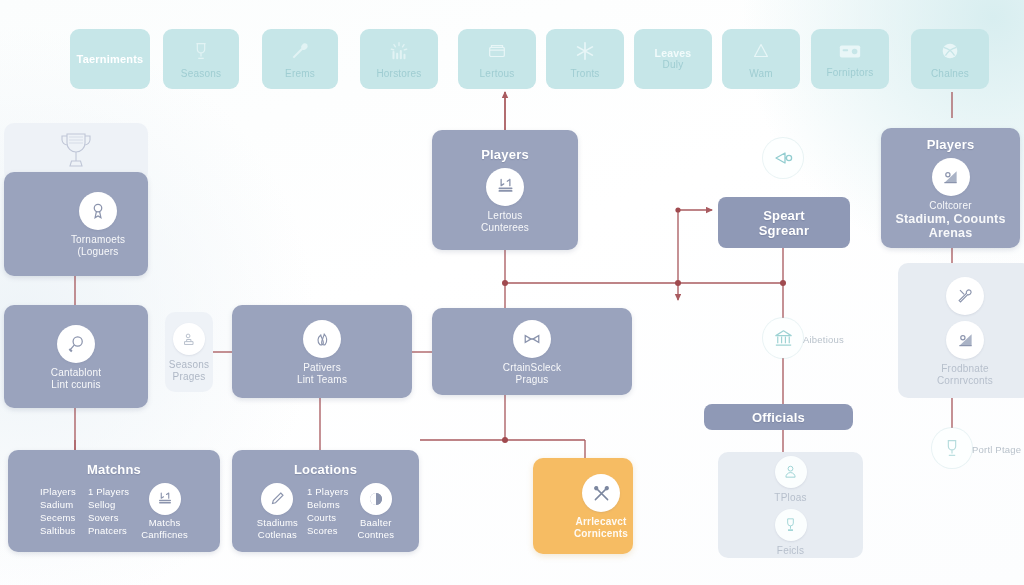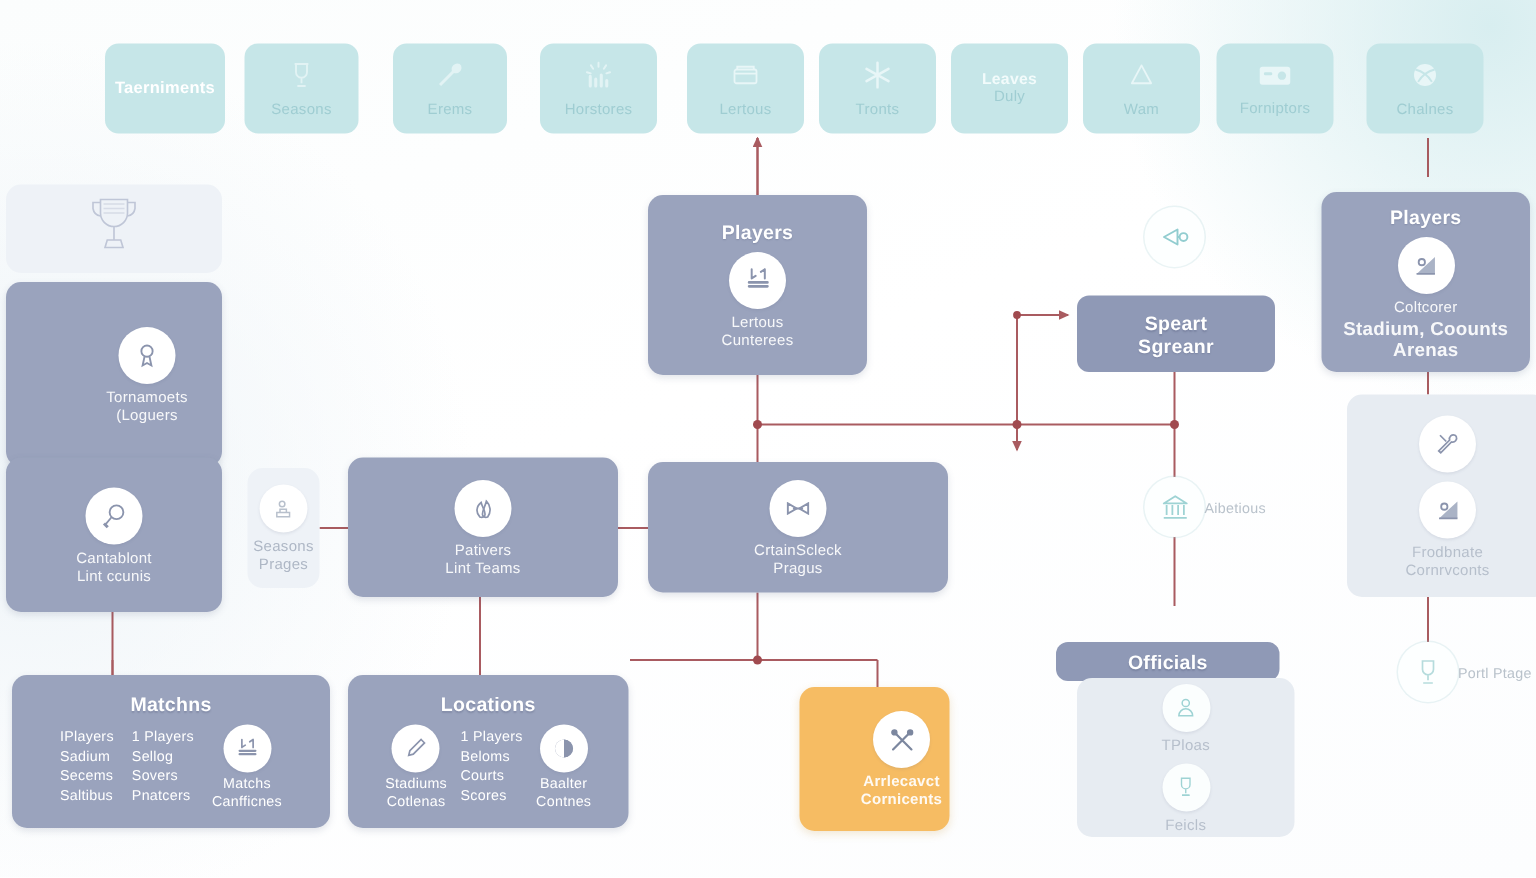--- a/index.html
+++ b/index.html
@@ -306,21 +306,21 @@
     <span class="trophy-art">
       <svg width="40" height="46" viewBox="0 0 40 46" fill="none" stroke="#9aa3bd" stroke-width="1.1">
         <path d="M11 6h18v9a9 9 0 0 1-18 0z"></path>
         <path d="M11 8H6v4a6 6 0 0 0 5 5M29 8h5v4a6 6 0 0 1-5 5"></path>
         <path d="M20 24v9M14 38h12l-1.5-5h-9z"></path>
         <path d="M13 9h14M13 12h14M13 15h14" opacity=".5"></path>
       </svg>
     </span>
   </div>
 
-  <div class="node solid" style="left:4px;top:188px;width:144px;height:123px;padding-left:44px;">
+  <div class="node solid" style="left:4px;top:172px;width:144px;height:104px;padding-left:44px;">
     <span class="badge">
       <svg width="20" height="20" viewBox="0 0 24 24" fill="none" stroke="#8b94ad" stroke-width="1.5">
         <circle cx="12" cy="8.5" r="4.5"></circle>
         <path d="M10 13l-1.5 7 3.5-2 3.5 2L14 13"></path>
       </svg>
     </span>
     <span class="node-sub">Tornamoets</span>
     <span class="node-sub">(Loguers</span>
   </div>
 
@@ -400,21 +400,21 @@
   <div class="float-icon" style="left:763px;top:318px;">
     <span class="ring">
       <svg width="23" height="23" viewBox="0 0 24 24" fill="none" stroke="#9ed3d4" stroke-width="1.25" stroke-linejoin="round">
         <path d="M4 9l8-5 8 5z"></path>
         <path d="M6 10v7M10 10v7M14 10v7M18 10v7M4 19h16"></path>
       </svg>
     </span>
     <span class="cap">Aibetious</span>
   </div>
 
-  <div class="node bar" style="left:704px;top:404px;width:149px;height:26px;margin-top:24px;">
+  <div class="node bar" style="left:704px;top:404px;width:149px;height:26px;">
     <span class="node-title" style="margin-bottom:0">Officials</span>
   </div>
 
   <div class="node ghost" style="left:706px;top:452px;width:145px;height:106px;">
     <span class="badge sm tint">
       <svg width="17" height="17" viewBox="0 0 24 24" fill="none" stroke="#9ed3d4" stroke-width="1.4">
         <circle cx="12" cy="8" r="3.4"></circle>
         <path d="M5.5 20a6.5 6.5 0 0 1 13 0z"></path>
       </svg>
     </span>

